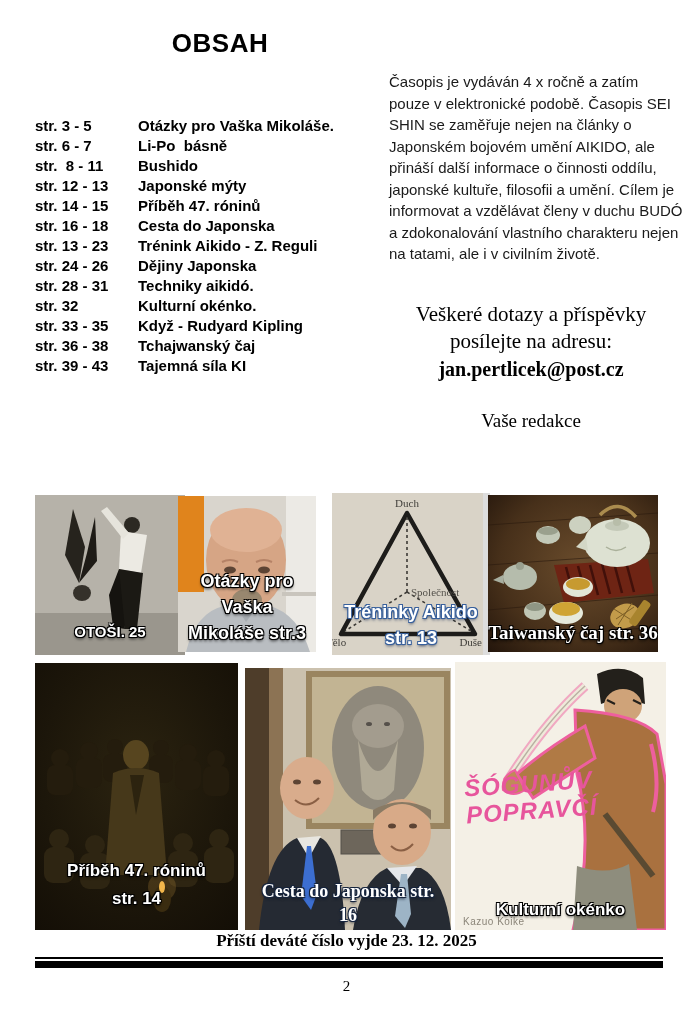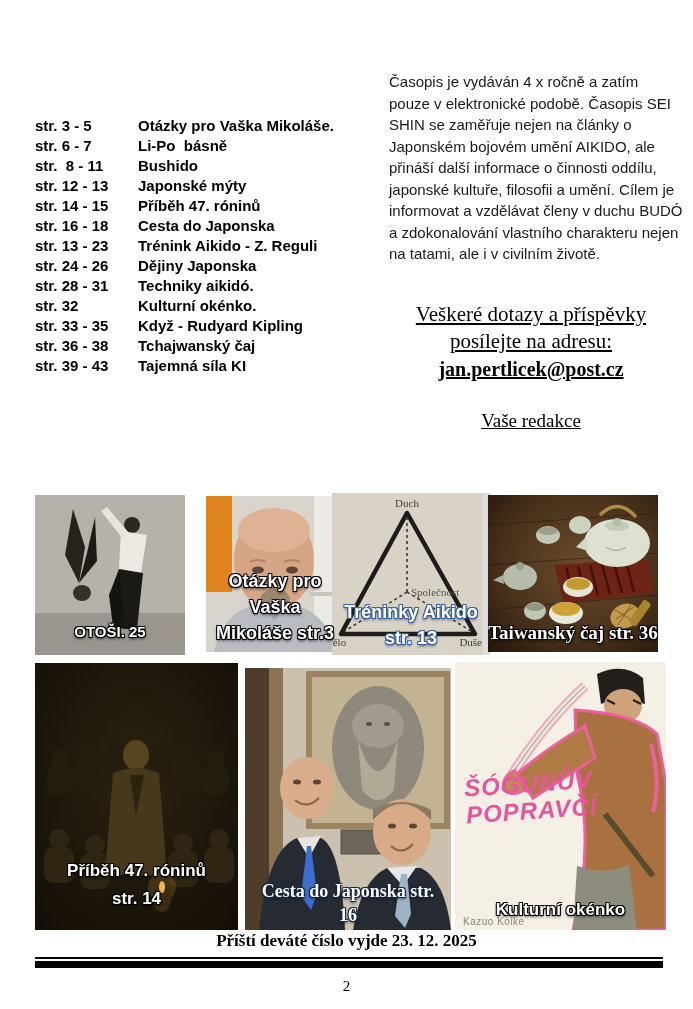--- a/index.html
+++ b/index.html
@@ -23,39 +23,38 @@
   .toc-pages { width:84px; flex:0 0 84px; }
 
   
   .about {
     position:absolute; left:389px; top:71px; width:294px;
     font-size:15px; line-height:21.5px; color:#1a1a1a; text-align:left;
   }
   .contact {
     position:absolute; left:378px; top:301px; width:306px; text-align:center;
     font-family:"Liberation Serif", serif;
-    text-decoration:underline;
   }
   .contact-line { font-size:21px; line-height:27px; }
   .contact-email { font-size:20px; font-weight:bold; line-height:27px; margin-top:1px; }
   .contact-sig { font-size:19px; margin-top:27px; }
 
   
   .fig { position:absolute; overflow:hidden; background:#ddd; }
   .fig svg { display:block; position:absolute; left:0; top:0; }
   .cap {
     position:absolute; left:0; right:0; text-align:center; color:#fff;
     font-weight:bold; z-index:3;
   }
   .ol-black { text-shadow:-1px -1px 0 #000, 1px -1px 0 #000, -1px 1px 0 #000, 1px 1px 0 #000, 0 2px 3px rgba(0,0,0,.8); }
   .ol-blue  { text-shadow:-1px -1px 0 #38609c, 1px -1px 0 #38609c, -1px 1px 0 #38609c, 1px 1px 0 #38609c, 0 2px 3px rgba(20,40,80,.8); }
   .ol-navy  { text-shadow:-1px -1px 0 #16243d, 1px -1px 0 #16243d, -1px 1px 0 #16243d, 1px 1px 0 #16243d, 0 2px 3px rgba(10,20,40,.85); }
 
   .fig1 { left:35px;  top:495px; width:150px; height:160px; }
-  .fig2 { left:206px; top:496px; width:138px; height:156px; }
+  .fig2 { left:178px; top:496px; width:138px; height:156px; }
   .fig3 { left:332px; top:493px; width:158px; height:162px; }
   .fig4 { left:488px; top:495px; width:170px; height:157px; }
   .fig5 { left:35px;  top:663px; width:203px; height:267px; }
   .fig6 { left:245px; top:668px; width:206px; height:262px; }
   .fig7 { left:455px; top:662px; width:211px; height:268px; }
 
   .cap-f1 { bottom:12px; font-size:15px; line-height:22px; }
   .cap-f2 { bottom:6px;  font-size:18px; line-height:26px; }
   .cap-f3 { bottom:4px;    font-size:18px; line-height:26px; }
   .cap-f4 { bottom:8px;  font-size:19px; font-family:"Liberation Serif", serif; }
@@ -84,20 +83,21 @@
   .page-number {
     position:absolute; left:0; right:0; top:978px; text-align:center;
     font-family:"Liberation Serif", serif; font-size:15px;
   }
 </style>
 </head>
 <body>
 
 <div class="page">
 
+  <div class="obsah-title">OBSAH</div>
 
   <div class="toc">
     <div class="toc-row">
         <span class="toc-pages">str. 3 - 5</span>
         <span class="toc-title">Otázky pro Vaška Mikoláše.</span>
       </div>
     <div class="toc-row">
         <span class="toc-pages">str. 6 - 7</span>
         <span class="toc-title">Li-Po  básně</span>
       </div>

